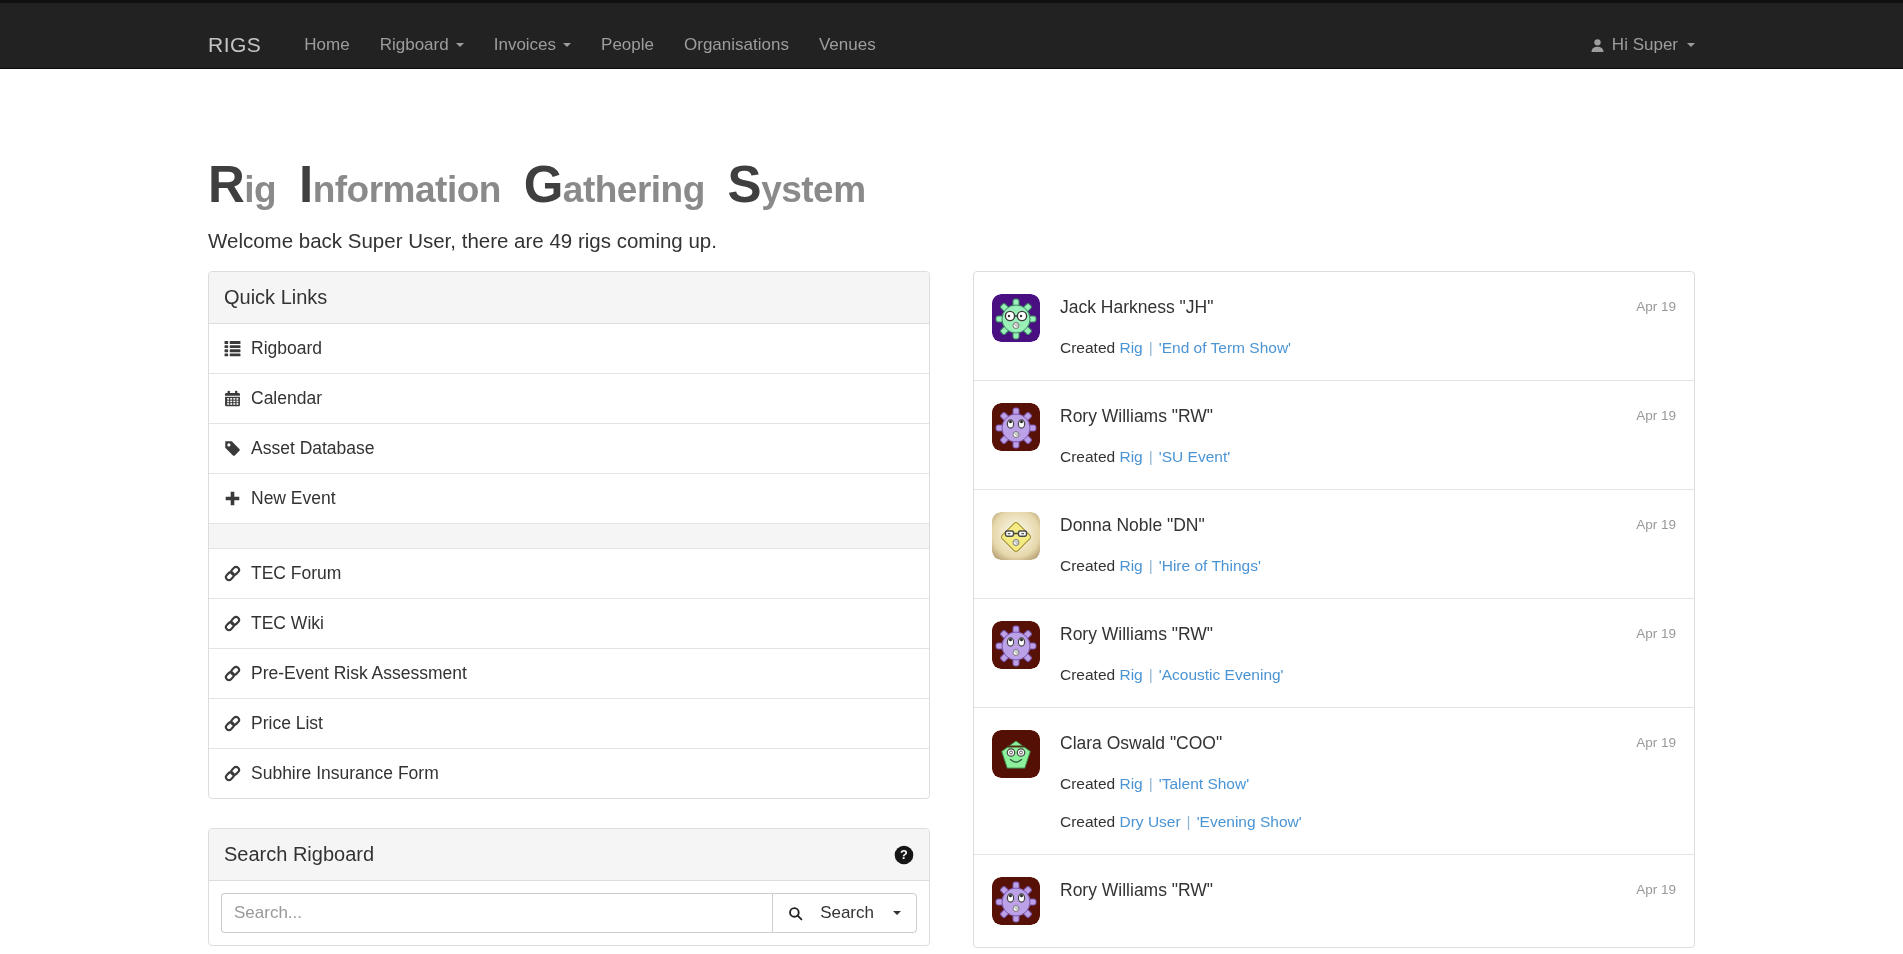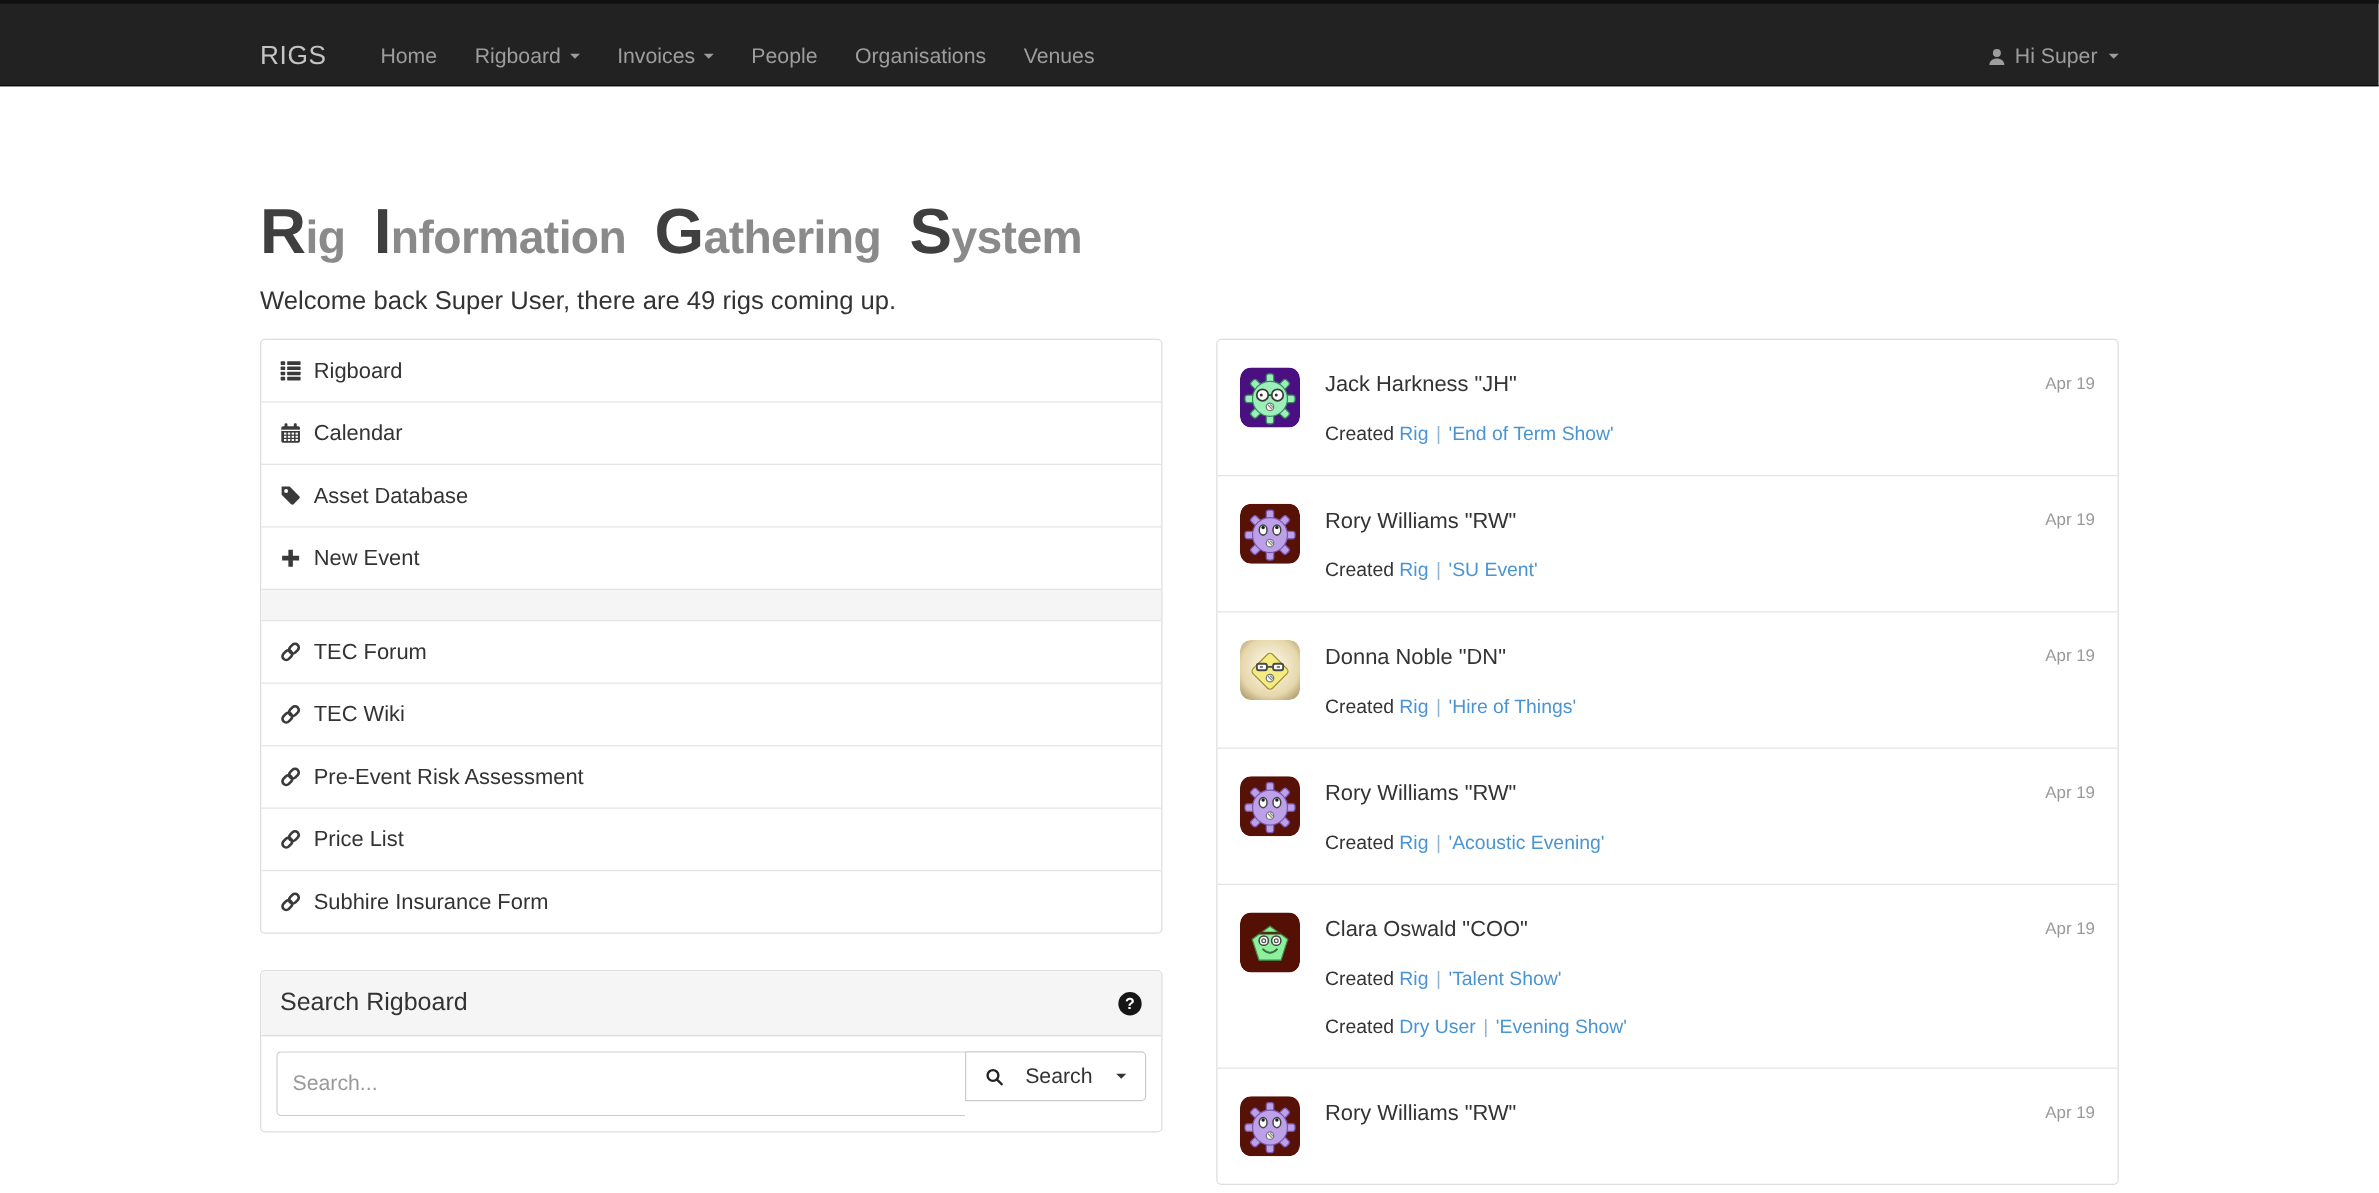--- a/index.html
+++ b/index.html
@@ -75,21 +75,21 @@
     padding:14px 15px; font-size:17.5px; color:#333;
     cursor:pointer; text-decoration:none;
   }
   .ql-icon { width:17px; height:17px; color:#3a3a3a; flex:0 0 auto; }
   .ql-sep { height:25px; background:#f5f5f5; }
 
   
   .panel-body { padding:12px; }
   .input-group { display:flex; width:100%; }
   .search-input {
-    flex:1; height:52px; border:1px solid #ccc; border-right:0;
+    flex:1; height:40px; border:1px solid #ccc; border-right:0;
     border-radius:4px 0 0 4px; padding:0 12px; font-size:17px; color:#333;
     font-family:inherit; outline:none;
   }
   .search-input::placeholder { color:#999; }
   .search-btn {
     height:40px; border:1px solid #ccc; background:#fff;
     border-radius:0 4px 4px 0; padding:0 15px; font-size:17px; color:#333;
     font-family:inherit; display:flex; align-items:center; gap:17px; cursor:pointer;
   }
   .search-btn .caret { border-top-color:#333; }
@@ -165,20 +165,23 @@
   <div class="col-left">
     <h1 class="page-title">
       <span class="word"><span class="lead-letter">R</span><span>ig</span></span>
       <span class="word"><span class="lead-letter">I</span><span>nformation</span></span>
       <span class="word"><span class="lead-letter">G</span><span>athering</span></span>
       <span class="word"><span class="lead-letter">S</span><span>ystem</span></span>
     </h1>
     <p class="welcome">Welcome back Super User, there are 49 rigs coming up.</p>
 
     <div class="panel ql-panel">
+      <div class="panel-heading">
+        <span>Quick Links</span>
+      </div>
       <ul class="list-group">
         <li>
             <a class="ql-item">
           <svg class="ql-icon" viewBox="0 0 16 16" fill="currentColor">
             <rect x="0.5" y="1" width="3.4" height="2.7" rx="0.5"></rect>
                 <rect x="5.4" y="1" width="10.1" height="2.7" rx="0.5"></rect>
             <rect x="0.5" y="4.9" width="3.4" height="2.7" rx="0.5"></rect>
                 <rect x="5.4" y="4.9" width="10.1" height="2.7" rx="0.5"></rect>
             <rect x="0.5" y="8.8" width="3.4" height="2.7" rx="0.5"></rect>
                 <rect x="5.4" y="8.8" width="10.1" height="2.7" rx="0.5"></rect>

